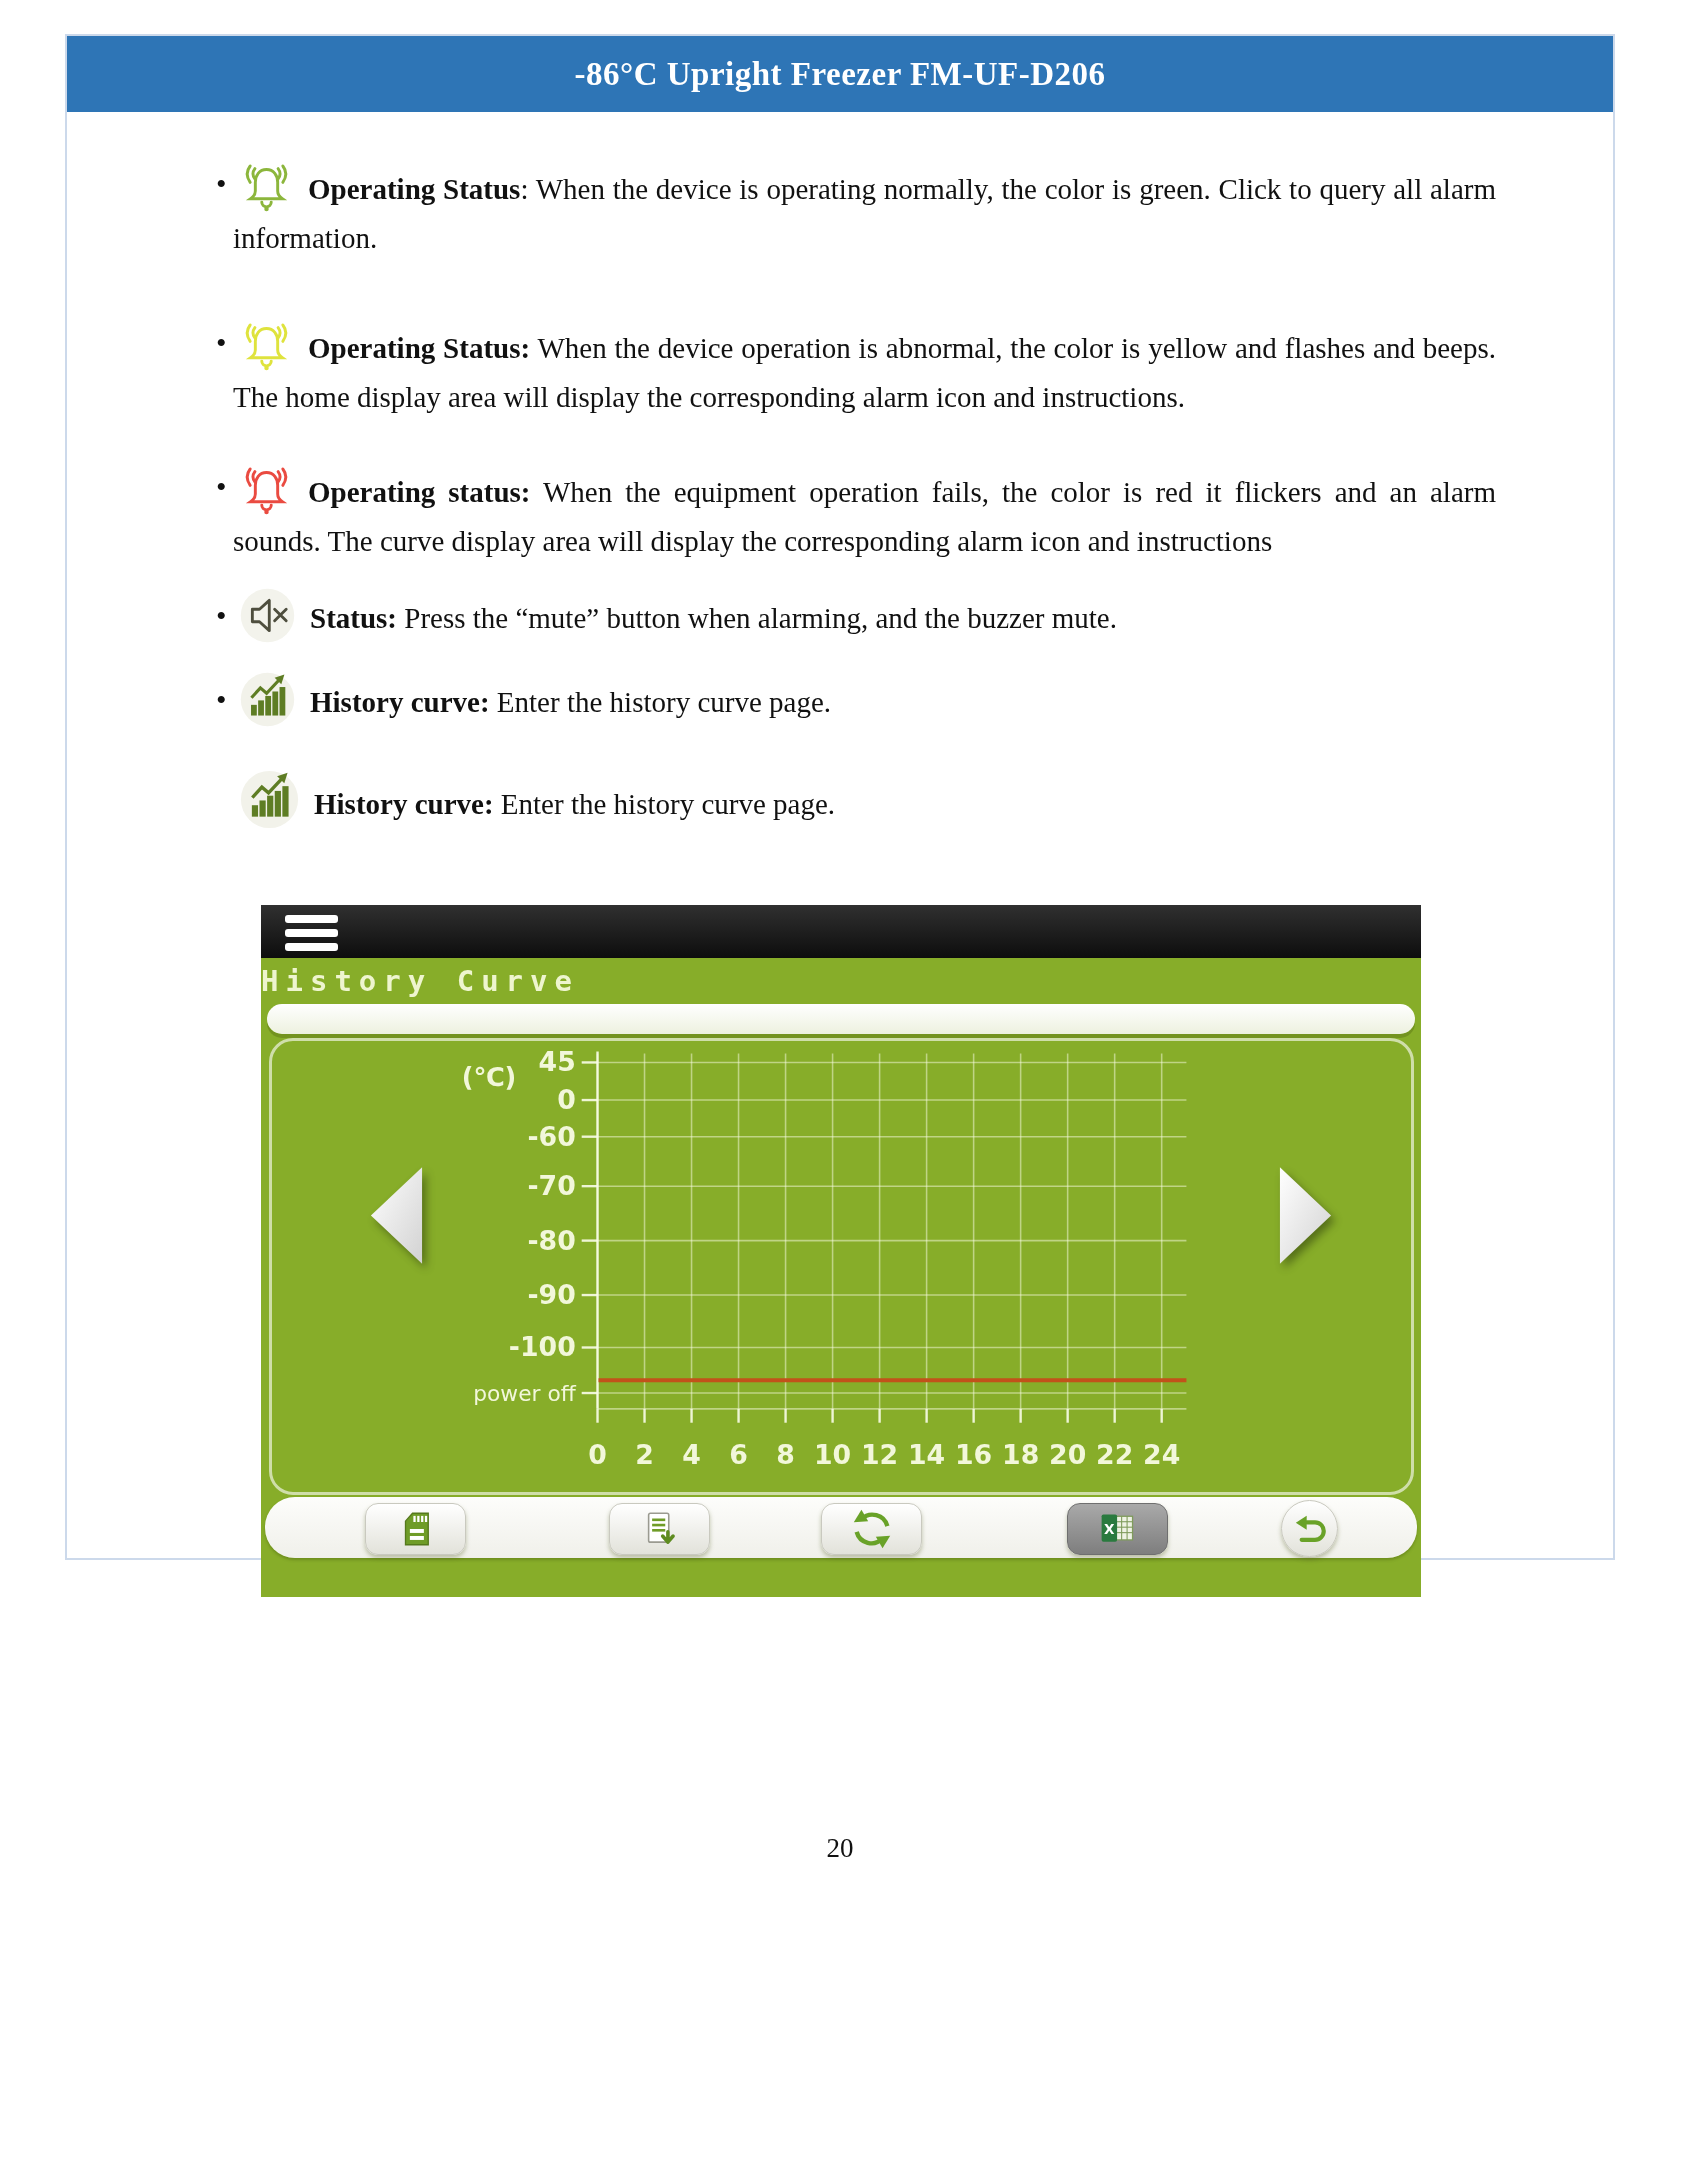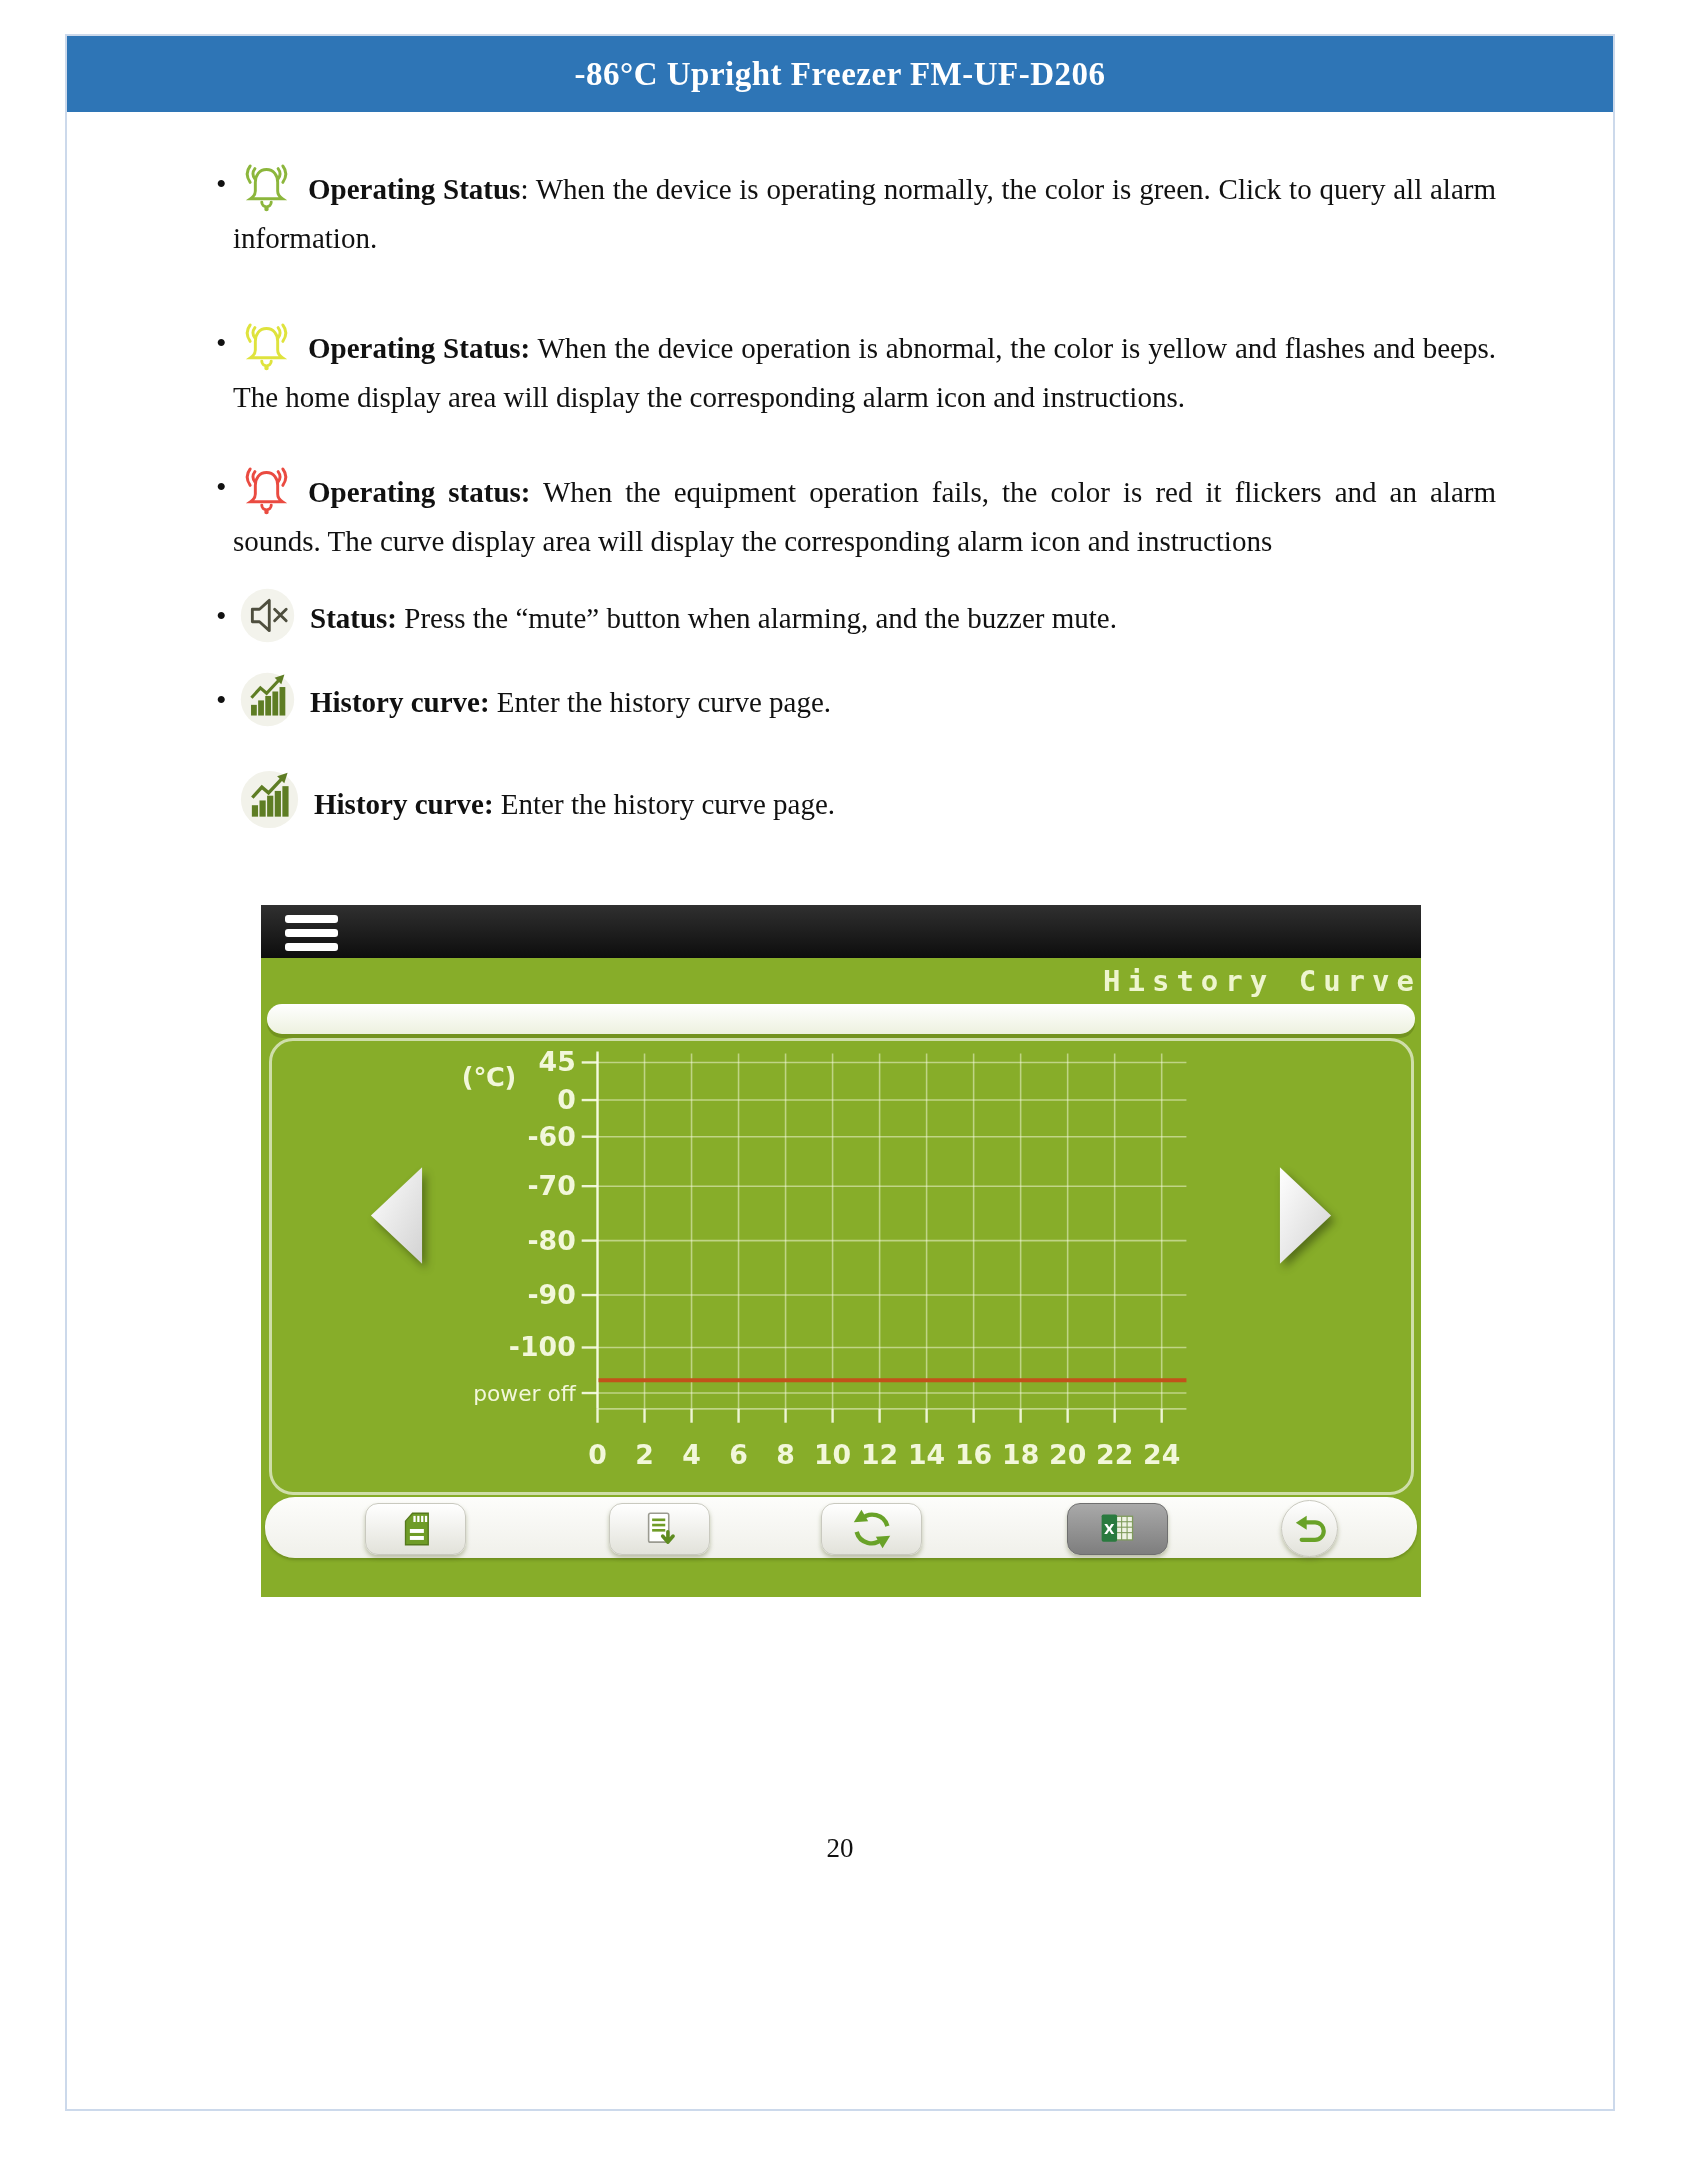--- a/index.html
+++ b/index.html
@@ -1,35 +1,35 @@
 <!DOCTYPE html>
 <html><head>
 <meta charset="utf-8">
 <style>
   html,body{margin:0;padding:0;background:#ffffff;}
   body{width:1683px;height:2178px;position:relative;font-family:"Liberation Serif",serif;color:#111;}
-  .page{position:absolute;left:65px;top:34px;width:1550px;height:2077px;border:2px solid #ccd9eb;background:#fff;box-sizing:border-box;}
+  .page{position:absolute;left:65px;top:34px;width:1550px;height:1526px;border:2px solid #ccd9eb;background:#fff;box-sizing:border-box;}
   .hdr{height:76px;background:#2e75b6;display:flex;align-items:center;justify-content:center;}
   .hdr .t{color:#fff;font-weight:bold;font-size:33px;letter-spacing:0.5px;}
   .bullets{margin-top:48px;}
   .bullet{position:relative;padding:0 117px 0 166px;text-align:justify;font-size:29px;line-height:47px;}
   .dot{position:absolute;left:149px;top:0;font-size:30px;}
   .bullet b,.usb-line b{font-weight:bold;font-family:Liberation Serif, serif;}
   .b2{margin-top:57px;} .b3{margin-top:42px;} .b4{margin-top:22px;line-height:57px;} .b5{margin-top:24px;line-height:57px;}
   .bicon{display:inline-block;vertical-align:-16px;margin:0 14px 0 6px;line-height:0;}
   .bicon svg{display:block;}
   .c-green{color:#8cb63c;} .c-yellow{color:#dfe33d;} .c-red{color:#ea4b41;}
   h2.sec{margin:59px 0 0 149px;font-size:30px;font-weight:bold;}
   .usb-line{margin:38px 117px 0 166px;font-size:29px;line-height:63px;}
   
   .shot{position:relative;margin:69px 0 0 194px;width:1160px;height:692px;background:#87ad29;overflow:hidden;}
   .tbar{position:absolute;left:0;top:0;width:100%;height:53px;background:linear-gradient(#303030,#0d0d0d);}
   .burger{position:absolute;left:24px;top:8px;width:57px;height:40px;display:flex;flex-direction:column;justify-content:space-between;padding:2px 0;box-sizing:border-box;cursor:pointer;}
   .burger span{display:block;width:53px;height:8px;background:#fff;border-radius:3px;}
-  .scr-title{position:absolute;left:0;top:59px;width:100%;text-align:right;color:#eef5cf;font-family:"DejaVu Sans Mono",monospace;font-size:29px;font-weight:bold;letter-spacing:7px;}
+  .scr-title{position:absolute;left:0;top:59px;width:100%;text-align:left;color:#eef5cf;font-family:"DejaVu Sans Mono",monospace;font-size:29px;font-weight:bold;letter-spacing:7px;}
   .strip{position:absolute;left:6px;right:6px;top:99px;height:30px;border-radius:18px;background:linear-gradient(#ffffff,#edf1df);box-shadow:0 4px 0 rgba(70,90,10,.30);}
   .panel{position:absolute;left:8px;top:133px;width:1139px;height:451px;border:3px solid rgba(255,255,255,.60);border-radius:24px;}
   .chartsvg{position:absolute;left:0;top:0;pointer-events:none;}
   .navarrow{position:absolute;cursor:pointer;filter:drop-shadow(4px 5px 4px rgba(25,35,5,.45));}
   .nav-left{left:105px;top:259px;} .nav-right{left:1014px;top:259px;}
   .band{position:absolute;left:4px;top:592px;width:1152px;height:61px;background:linear-gradient(#fdfdfb,#f0f0ea);border-radius:30px;box-shadow:0 2px 3px rgba(60,80,10,.35);}
   .tbtn{position:absolute;top:598px;width:99px;height:50px;border-radius:13px;background:linear-gradient(#ffffff,#e2e2da);border:1px solid #c9c9bf;box-shadow:0 3px 4px rgba(90,100,40,.35);display:flex;align-items:center;justify-content:center;cursor:pointer;}
   .tbtn.gray{background:linear-gradient(#a9a9a9,#7e7e7e);border-color:#6f6f6f;}
   .tbtn.round{width:55px;height:55px;border-radius:50%;top:595px;}
   .bt-sd{left:104px;} .bt-doc{left:348px;} .bt-sync{left:560px;} .bt-xls{left:806px;} .bt-ret{left:1020px;}

